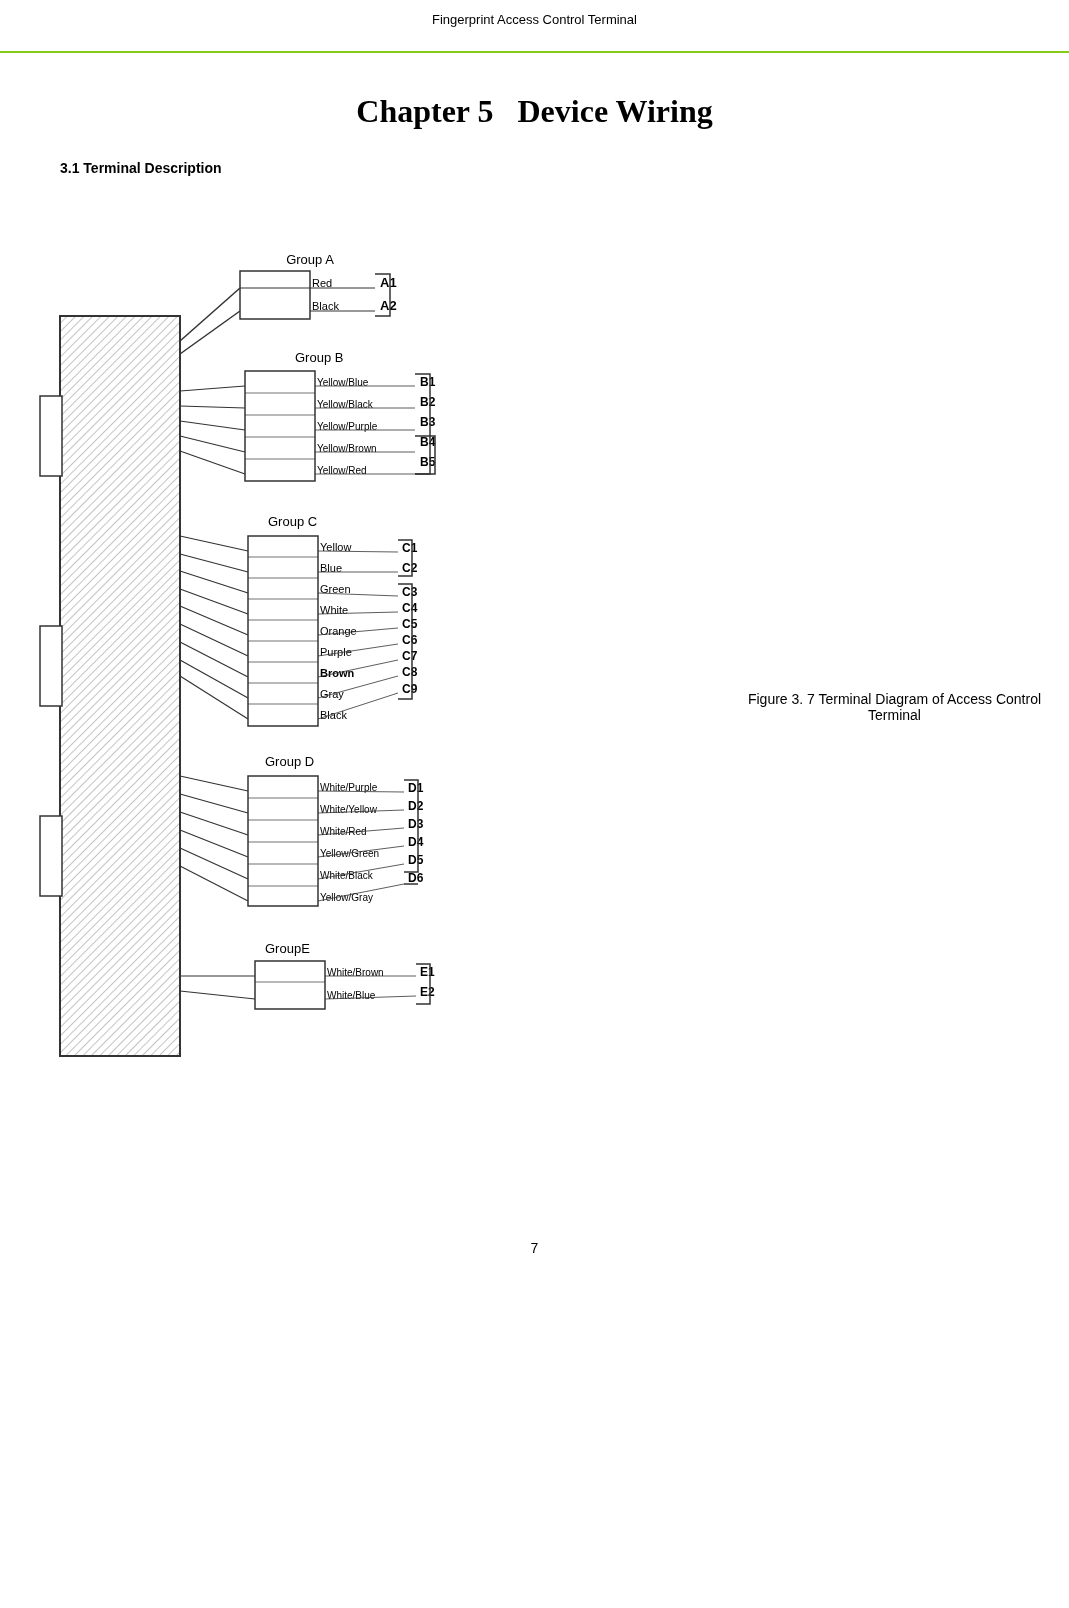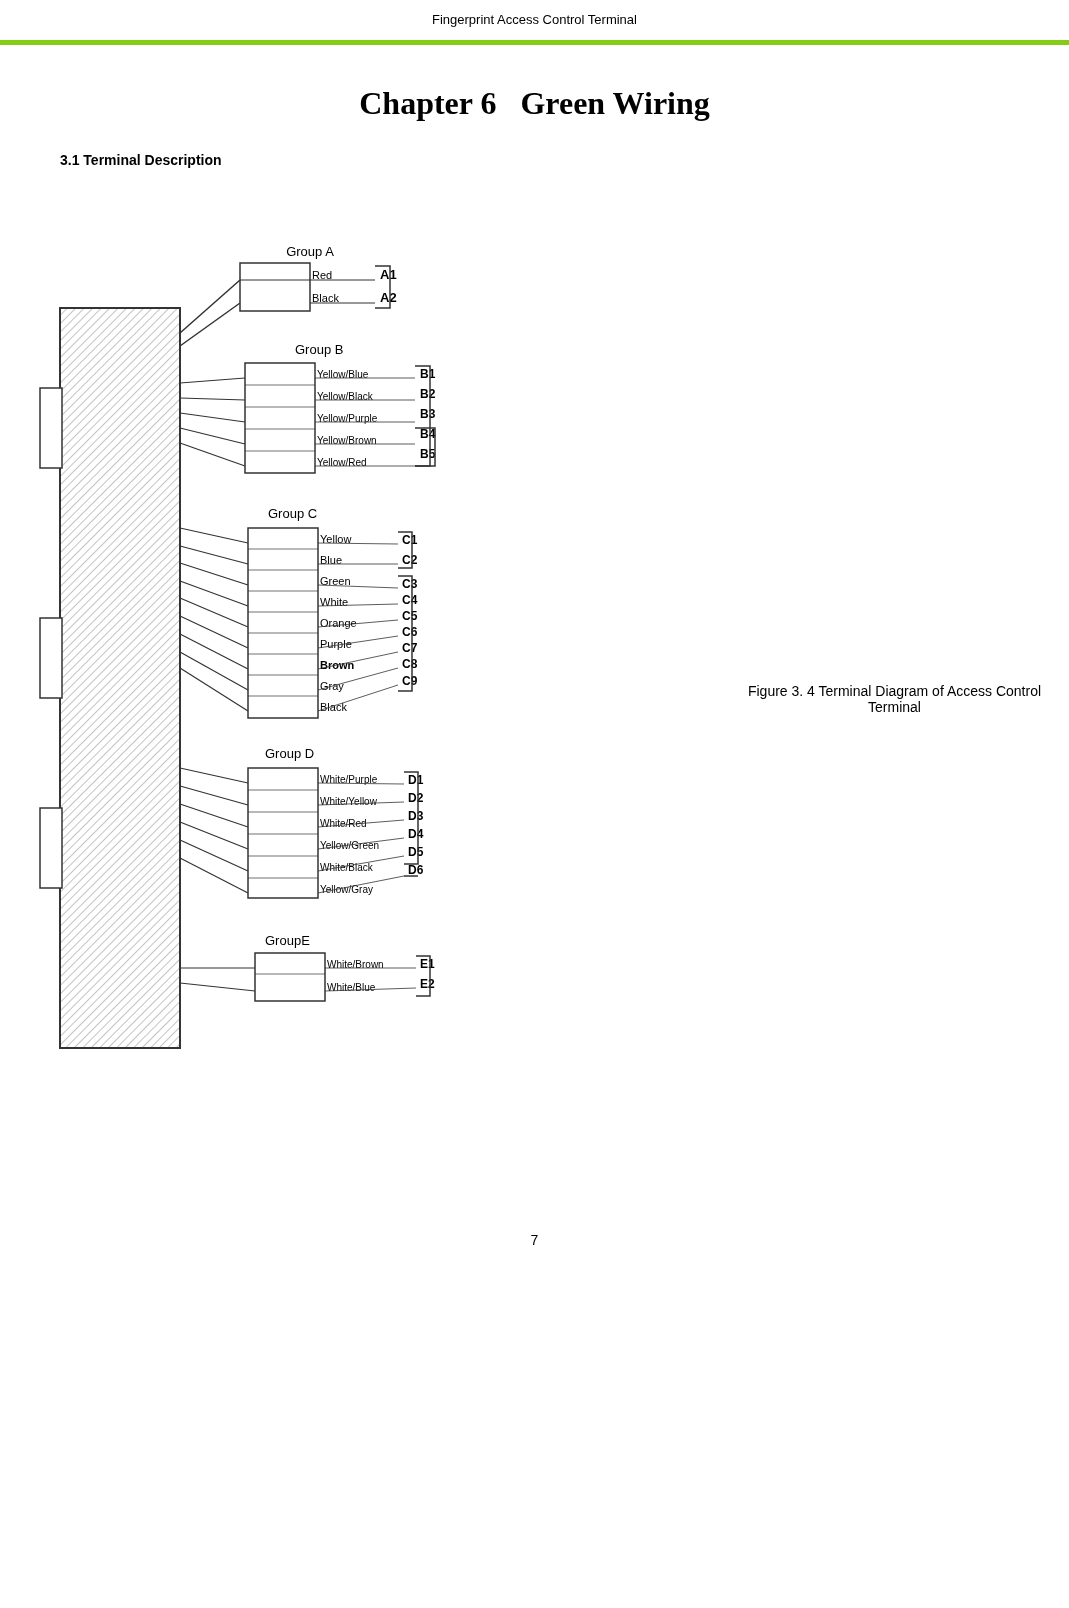--- a/index.html
+++ b/index.html
@@ -5,23 +5,23 @@
     * { box-sizing: border-box; margin: 0; padding: 0; }
     body {
       width: 1069px;
       min-height: 1608px;
       background: #fff;
       font-family: Arial, sans-serif;
       color: #000;
     }
     .page-header {
       text-align: center;
-      padding: 12px 0 13px 0;
+      padding: 12px 0 24px 0;
       font-size: 13px;
-      border-bottom: 5px solid #84cc16;
+      border-bottom: 2px solid #84cc16;
     }
     .chapter-title {
       text-align: center;
       font-size: 32px;
       font-weight: bold;
       margin: 40px 0 30px 0;
       font-family: 'Times New Roman', serif;
     }
     .section-title {
       font-size: 14px;
@@ -53,21 +53,21 @@
     }
   </style>
 </head>
 <body>
 
 <div class="page-header">
   <span>Fingerprint Access Control Terminal</span>
 </div>
 
 <div class="chapter-title">
-  <span>Chapter 6</span>&nbsp;&nbsp;&nbsp;<span>Green Wiring</span>
+  <span>Chapter 5</span>&nbsp;&nbsp;&nbsp;<span>Device Wiring</span>
 </div>
 
 <div class="section-title">
   <span>3.1 Terminal Description</span>
 </div>
 
 <div class="diagram-area">
   <div class="diagram-svg-container">
     <svg width="720" height="1020" viewBox="0 0 720 1020" xmlns="http://www.w3.org/2000/svg" font-family="Arial, sans-serif" font-size="12">
 
@@ -255,19 +255,19 @@
       <line x1="325" y1="780" x2="416" y2="780" stroke="#333" stroke-width="0.8"></line>
       <line x1="325" y1="803" x2="416" y2="800" stroke="#333" stroke-width="0.8"></line>
 
       <line x1="255" y1="780" x2="180" y2="780" stroke="#333" stroke-width="1.2"></line>
       <line x1="255" y1="803" x2="180" y2="795" stroke="#333" stroke-width="1.2"></line>
 
     </svg>
   </div>
 
   <div class="figure-caption">
-    <span>Figure 3. 4 Terminal Diagram of Access Control Terminal</span>
+    <span>Figure 3. 7 Terminal Diagram of Access Control Terminal</span>
   </div>
 </div>
 
 <div class="page-number">
   <span>7</span>
 </div>
 
 </body></html>

